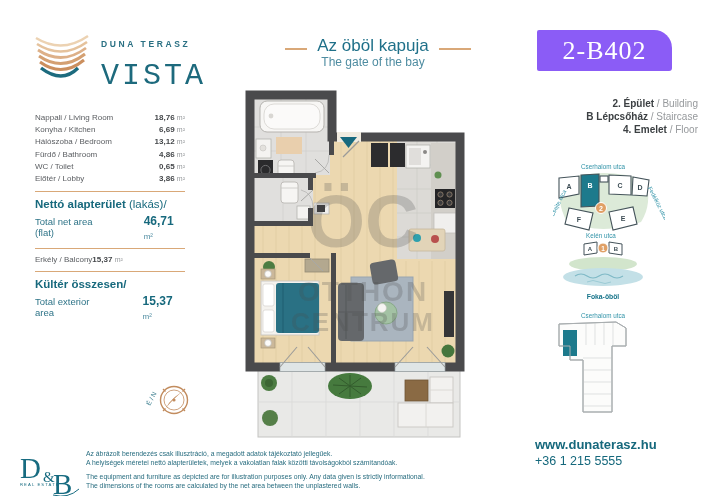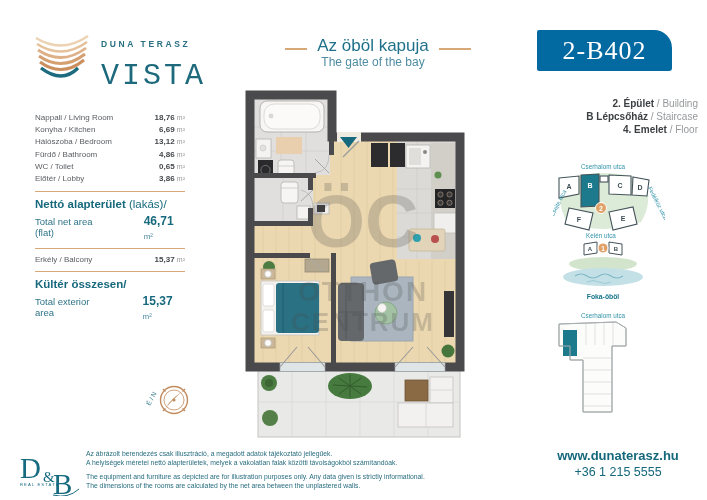--- a/index.html
+++ b/index.html
@@ -11,49 +11,49 @@
   .logo-text{position:absolute;left:101px;top:39px;}
   .logo-top{font-size:8.5px;letter-spacing:2.6px;color:#2a7083;font-weight:600;}
   .logo-main{font-family:Liberation Mono, monospace;font-size:30px;line-height:30px;
              color:#1d6a7d;letter-spacing:3px;margin-top:12px;}
   .title-wrap{position:absolute;left:268px;top:36px;width:220px;display:flex;align-items:flex-start;justify-content:center;}
   .dash{height:2px;background:#d9a878;margin-top:12px;}
   .dash.l{width:22px;margin-right:10px;}
   .dash.r{width:32px;margin-left:10px;}
   .title-hu{font-size:17px;color:#1f7089;line-height:19px;text-align:center;}
   .title-en{font-size:12px;color:#4e8ca1;line-height:15px;text-align:center;}
-  .badge{position:absolute;left:537px;top:30px;width:135px;height:41px;background:#0369a1;
+  .badge{position:absolute;left:537px;top:30px;width:135px;height:41px;background:#8b5cf6;
          border-radius:2px 18px 3px 2px;color:#fff;text-align:center;line-height:41px;
          font-family:"Liberation Serif",serif;font-size:26px;letter-spacing:1px;}
 
   
   .panel{position:absolute;left:35px;top:112px;width:150px;}
   .rrow{display:flex;justify-content:space-between;font-size:8px;line-height:12.2px;color:#5a5d61;}
   .rrow .v b{font-weight:700;color:#45484b;font-size:8px;}
   .u{font-size:7px;color:#94979a;font-weight:400;}
   .rule{border:none;border-top:1px solid #d9a878;margin:6px 0 5px 0;}
   .sec-title{font-size:11.5px;font-weight:700;color:#17697d;line-height:14px;margin-top:1px;}
   .sec-title .light{font-weight:400;}
   .big-row{display:flex;justify-content:space-between;align-items:baseline;margin-top:3px;gap:32px;}
   .big-row .lbl{font-size:9.5px;color:#2f7488;}
   .big-row .val{font-size:12px;font-weight:700;color:#17697d;}
   .big-row .val .u{font-size:8px;color:#4e8ca1;}
-  .small-row{display:flex;justify-content:space-between;font-size:8px;color:#5a5d61;line-height:11px;gap:24px;}
+  .small-row{display:flex;font-size:8px;color:#5a5d61;line-height:11px;}
   .small-row b{color:#45484b;font-size:8px;}
 
   
   .loc{position:absolute;left:540px;top:98px;width:158px;text-align:right;font-size:10px;line-height:12.8px;}
   .loc b{color:#3c4043;font-weight:700;}
   .loc span{color:#96999c;}
 
   
   .disc{position:absolute;left:86px;top:449px;width:470px;font-size:6.8px;line-height:9px;color:#2a6e80;}
   .disc p{margin:0 0 0 0;}
   .disc .gap{height:5px;}
-  .contact{position:absolute;left:535px;top:448px;width:166px;text-align:center;color:#15687c;}
+  .contact{position:absolute;left:535px;top:437px;width:166px;text-align:left;color:#15687c;}
   .site{font-size:13px;font-weight:700;line-height:16px;}
   .phone{font-size:12.5px;line-height:16px;}
 
   svg text{font-family:"Liberation Sans",sans-serif;}
   .serif text{font-family:"Liberation Serif",serif;}
 </style>
 </head>
 <body>
 
 <div class="page">

